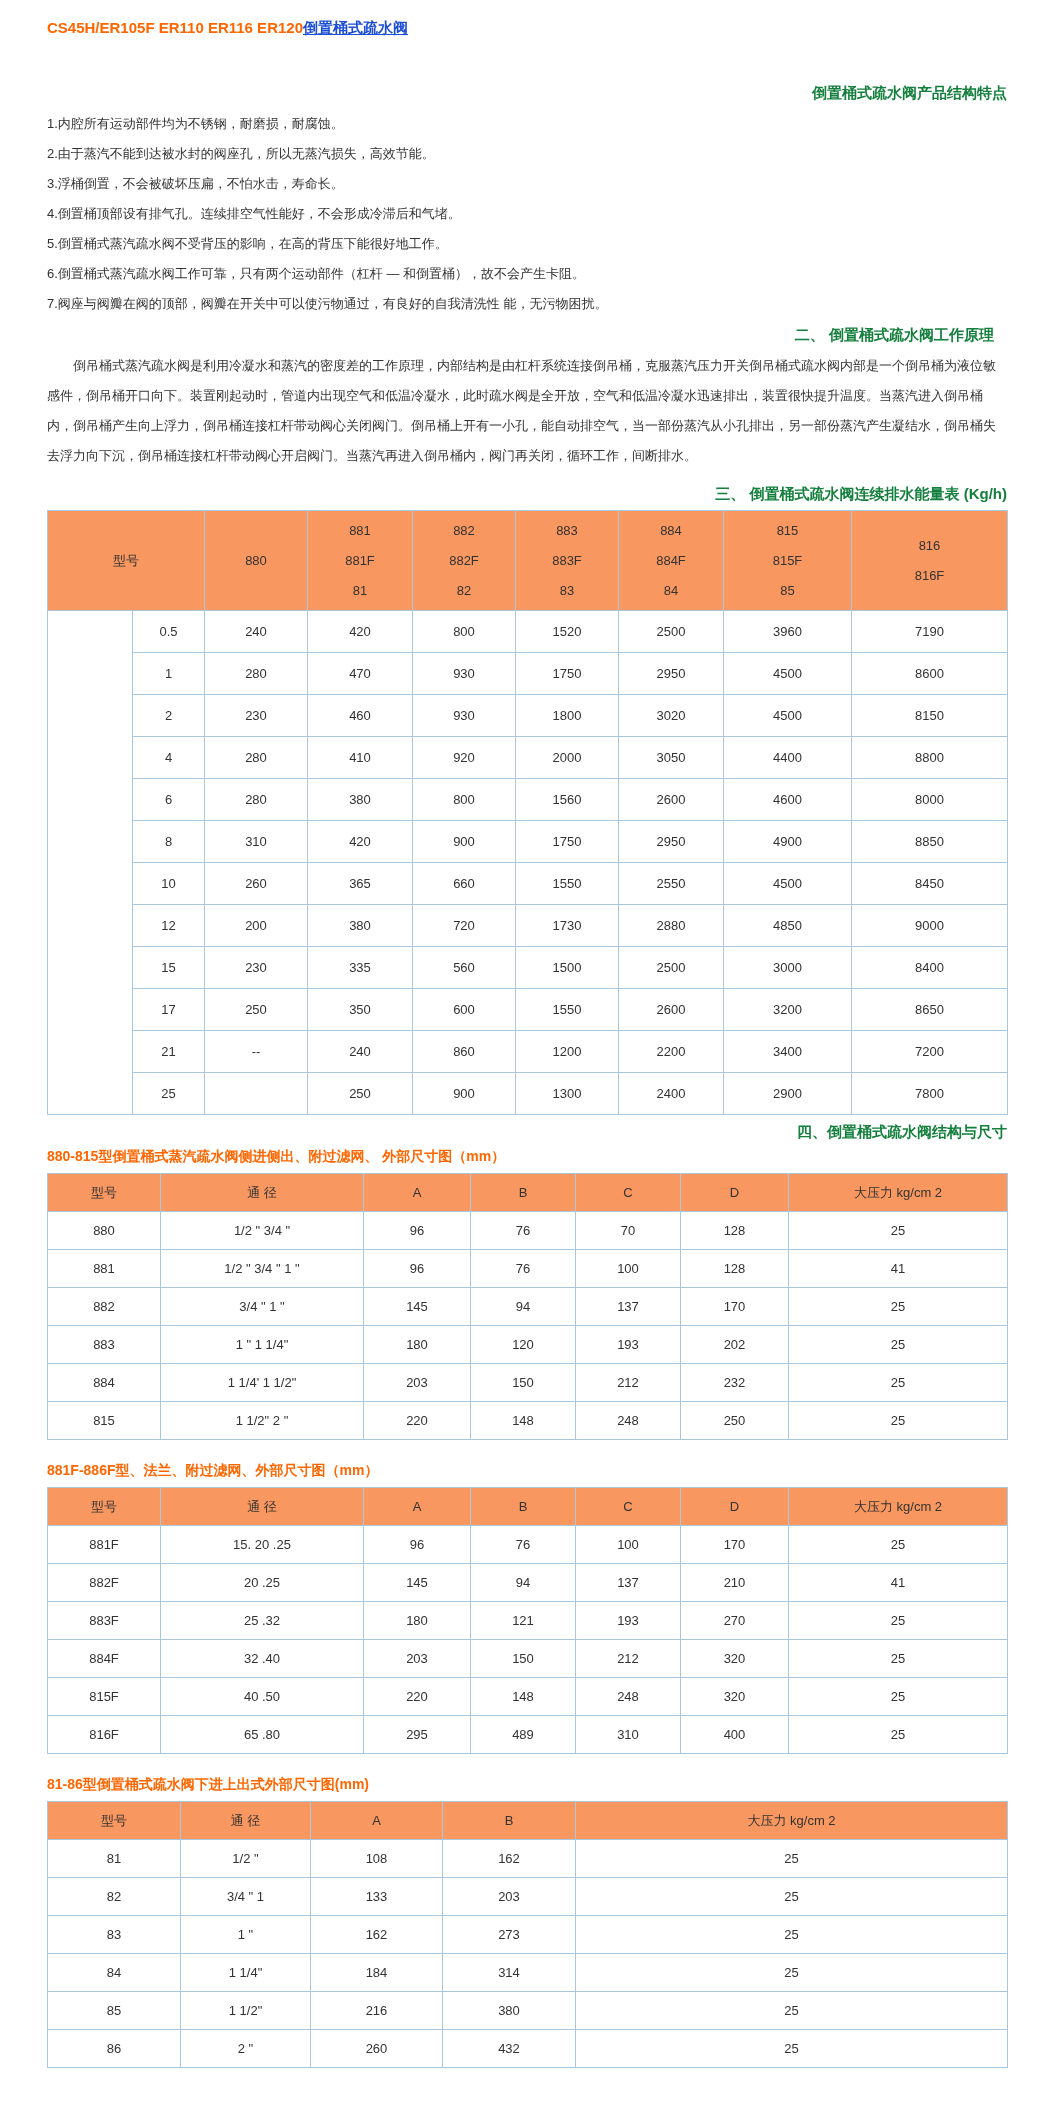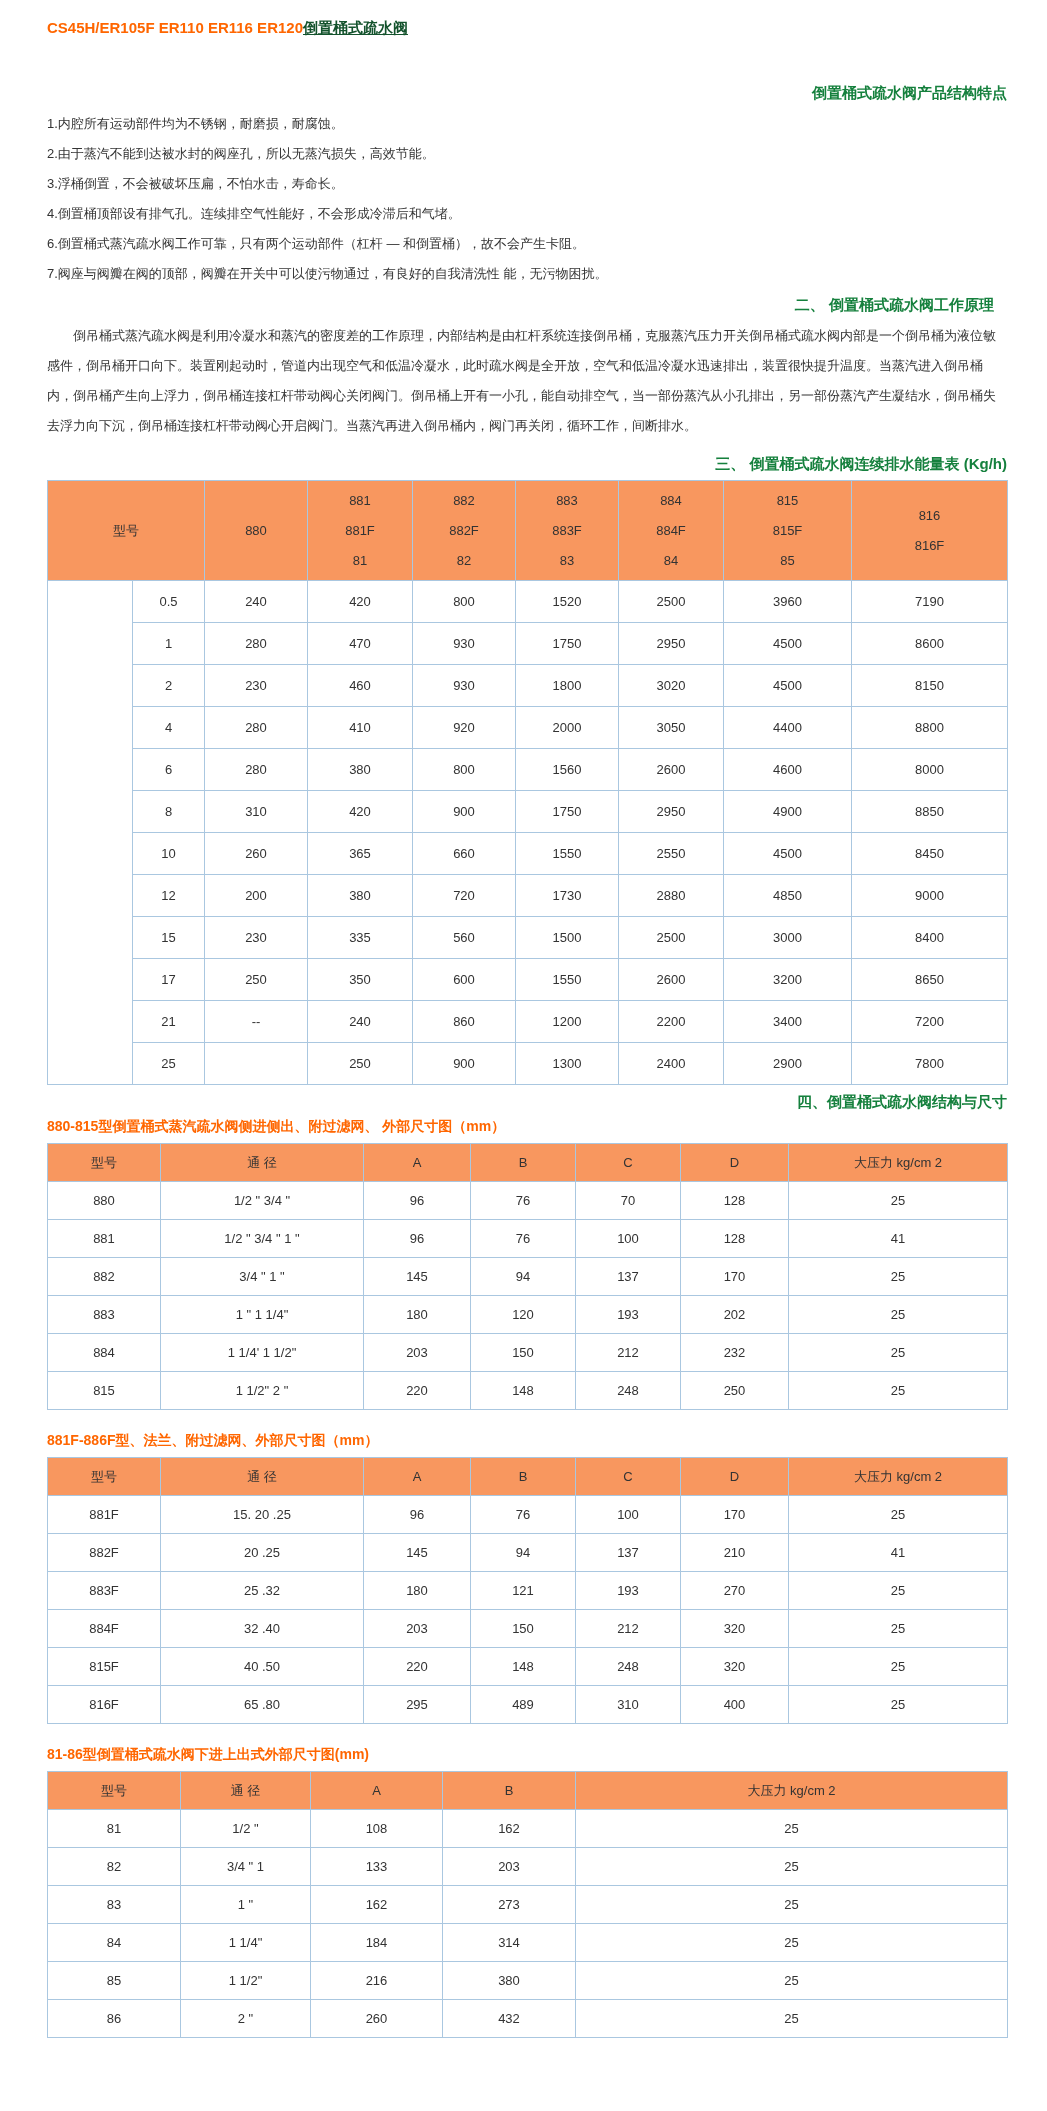--- a/index.html
+++ b/index.html
@@ -6,21 +6,21 @@
   body{
     width:1047px;min-height:2111px;
     font-family:"Liberation Sans","DejaVu Sans",sans-serif;
     color:#333333;box-sizing:border-box;
     padding:18px 40px 30px 47px;
   }
   .page-title{
     font-size:15px;font-weight:bold;color:#ff6600;
     margin:0;line-height:20px;
   }
-  .page-title a{color:#14532d;text-decoration:underline;cursor:pointer;}
+  .page-title a{color:#1d4ed8;text-decoration:underline;cursor:pointer;}
   h2{font-size:15px;font-weight:bold;color:#15803d;line-height:17px;text-align:right;}
   .h-features{margin:46px 0 12px;}
   .h-principle{margin:14px 13px 0;}
   .h-capacity{margin:14px 0 8px;}
   .h-dims{margin:8px 0 0;}
   .tbl-caption{font-size:14px;font-weight:bold;color:#ff6600;margin:22px 0 8px;line-height:17px;}
   .tbl-caption.first{margin-top:8px;}
   .feat{font-size:13px;line-height:14px;margin:16px 0 15px;color:#333;}
   .principle-p{font-size:13px;line-height:30px;margin:8px 0 0;text-indent:2em;color:#333;}
   table{border-collapse:collapse;table-layout:fixed;width:960px;margin:0;}
@@ -54,20 +54,21 @@
 <body>
 
 <h1 class="page-title"><span>CS45H/ER105F ER110 ER116 ER120</span><a>倒置桶式疏水阀</a></h1>
 
 <h2 class="h-features">倒置桶式疏水阀产品结构特点</h2>
 <div id="features-list">
     <p class="feat">1.内腔所有运动部件均为不锈钢，耐磨损，耐腐蚀。</p>
     <p class="feat">2.由于蒸汽不能到达被水封的阀座孔，所以无蒸汽损失，高效节能。</p>
     <p class="feat">3.浮桶倒置，不会被破坏压扁，不怕水击，寿命长。</p>
     <p class="feat">4.倒置桶顶部设有排气孔。连续排空气性能好，不会形成冷滞后和气堵。</p>
+    <p class="feat">5.倒置桶式蒸汽疏水阀不受背压的影响，在高的背压下能很好地工作。</p>
     <p class="feat">6.倒置桶式蒸汽疏水阀工作可靠，只有两个运动部件（杠杆 — 和倒置桶），故不会产生卡阻。</p>
     <p class="feat">7.阀座与阀瓣在阀的顶部，阀瓣在开关中可以使污物通过，有良好的自我清洗性 能，无污物困扰。</p>
   </div>
 
 <h2 class="h-principle">二、 倒置桶式疏水阀工作原理</h2>
 <p class="principle-p">倒吊桶式蒸汽疏水阀是利用冷凝水和蒸汽的密度差的工作原理，内部结构是由杠杆系统连接倒吊桶，克服蒸汽压力开关倒吊桶式疏水阀内部是一个倒吊桶为液位敏感件，倒吊桶开口向下。装置刚起动时，管道内出现空气和低温冷凝水，此时疏水阀是全开放，空气和低温冷凝水迅速排出，装置很快提升温度。当蒸汽进入倒吊桶内，倒吊桶产生向上浮力，倒吊桶连接杠杆带动阀心关闭阀门。倒吊桶上开有一小孔，能自动排空气，当一部份蒸汽从小孔排出，另一部份蒸汽产生凝结水，倒吊桶失去浮力向下沉，倒吊桶连接杠杆带动阀心开启阀门。当蒸汽再进入倒吊桶内，阀门再关闭，循环工作，间断排水。</p>
 
 <h2 class="h-capacity">三、 倒置桶式疏水阀连续排水能量表 (Kg/h)</h2>
 <table id="capacity-table">
     <colgroup>

